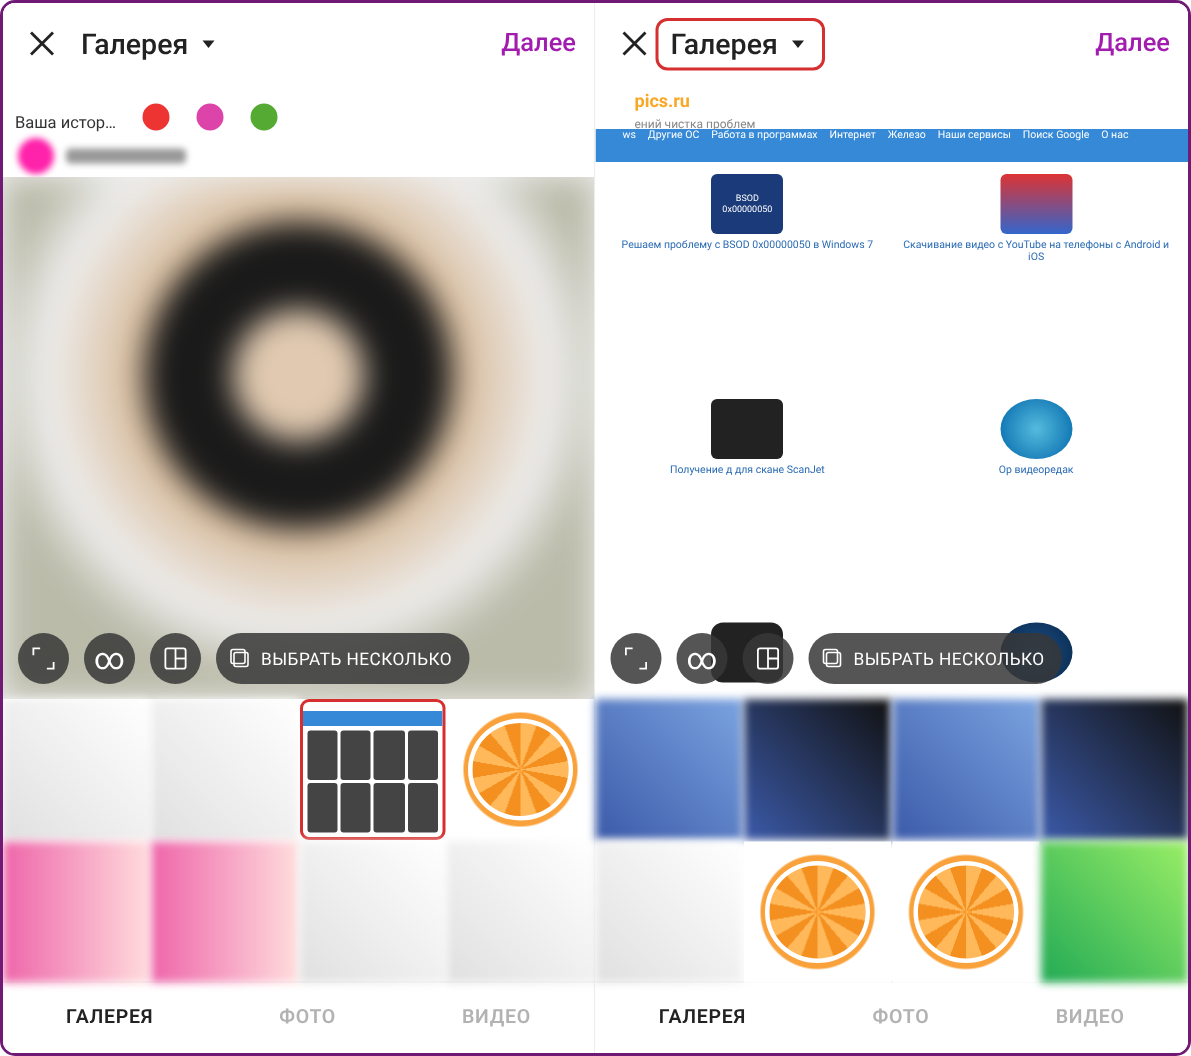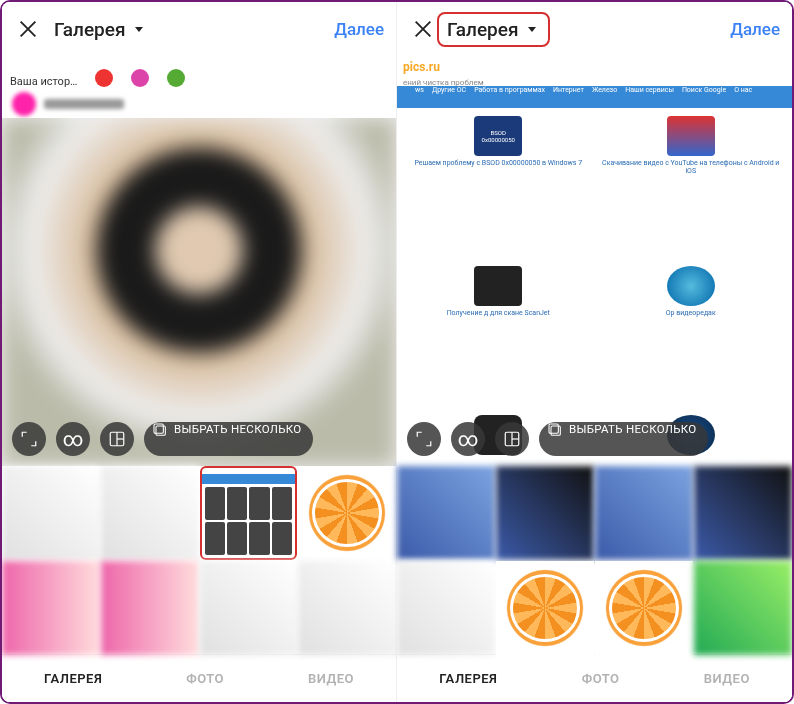--- a/index.html
+++ b/index.html
@@ -62,21 +62,21 @@
   }
   .title-highlight {
     border: 2.5px solid #d62f2f;
     border-radius: 8px;
     padding: 4px 12px 4px 8px;
     display: flex;
     align-items: center;
   }
   .next-btn {
     margin-left: auto;
-    color: #3b82f6;
+    color: #a21caf;
     font-size: 17px;
     font-weight: 500;
     cursor: pointer;
   }
   .stories-row {
     height: 34px;
     display: flex;
     align-items: flex-end;
     padding: 0 8px 2px 8px;
     gap: 18px;
@@ -106,21 +106,21 @@
     width: 100%; height: 100%;
     background: radial-gradient(circle at 50% 38%, #e0c9b0 0%, #e0c9b0 14%, #1a1a1a 16%, #1a1a1a 34%, #d8bb9a 36%, #eee 58%, #bba 70%);
     filter: blur(10px);
   }
   .preview-website {
     width: 100%; height: 100%;
     background: #fff;
     display: flex; flex-direction: column;
     font-size: 7px;
   }
-  .preview-website .site-top { height: 30px; padding: 4px 6px; color: #f9a825; font-weight: bold; font-size: 12px; }
+  .preview-website .site-top { height: 30px; padding: 4px 6px; color: #f9a825; font-weight: bold; font-size: 12px; margin-left: 20px; }
   .preview-website .site-nav {
     height: 22px; background: #3689d6;
     display: flex; align-items: flex-start; gap: 8px; padding: 0 18px;
     color: #fff; font-size: 7px;
   }
   .preview-website .site-grid {
     flex: 1; display: grid;
     grid-template-columns: repeat(2, 1fr);
     grid-template-rows: repeat(2, 1fr);
     gap: 6px; padding: 8px;
@@ -147,21 +147,21 @@
     display: flex; align-items: center; justify-content: center;
     color: #fff;
     cursor: pointer;
   }
   .circ-btn svg { width: 18px; height: 18px; stroke: #fff; fill: none; stroke-width: 1.6; }
   .infinity { font-size: 20px; line-height: 1; color: #fff; }
   .select-multiple {
     height: 34px;
     border-radius: 17px;
     background: rgba(55,55,55,0.85);
-    display: flex; 
+    display: flex; align-items: center;
     padding: 0 12px 0 8px;
     gap: 6px;
     color: #fff;
     font-size: 11.5px;
     letter-spacing: 0.3px;
     cursor: pointer;
   }
   .select-multiple svg { width: 16px; height: 16px; stroke: #fff; fill: none; stroke-width: 1.6; }
   .thumbs {
     height: 188px;

